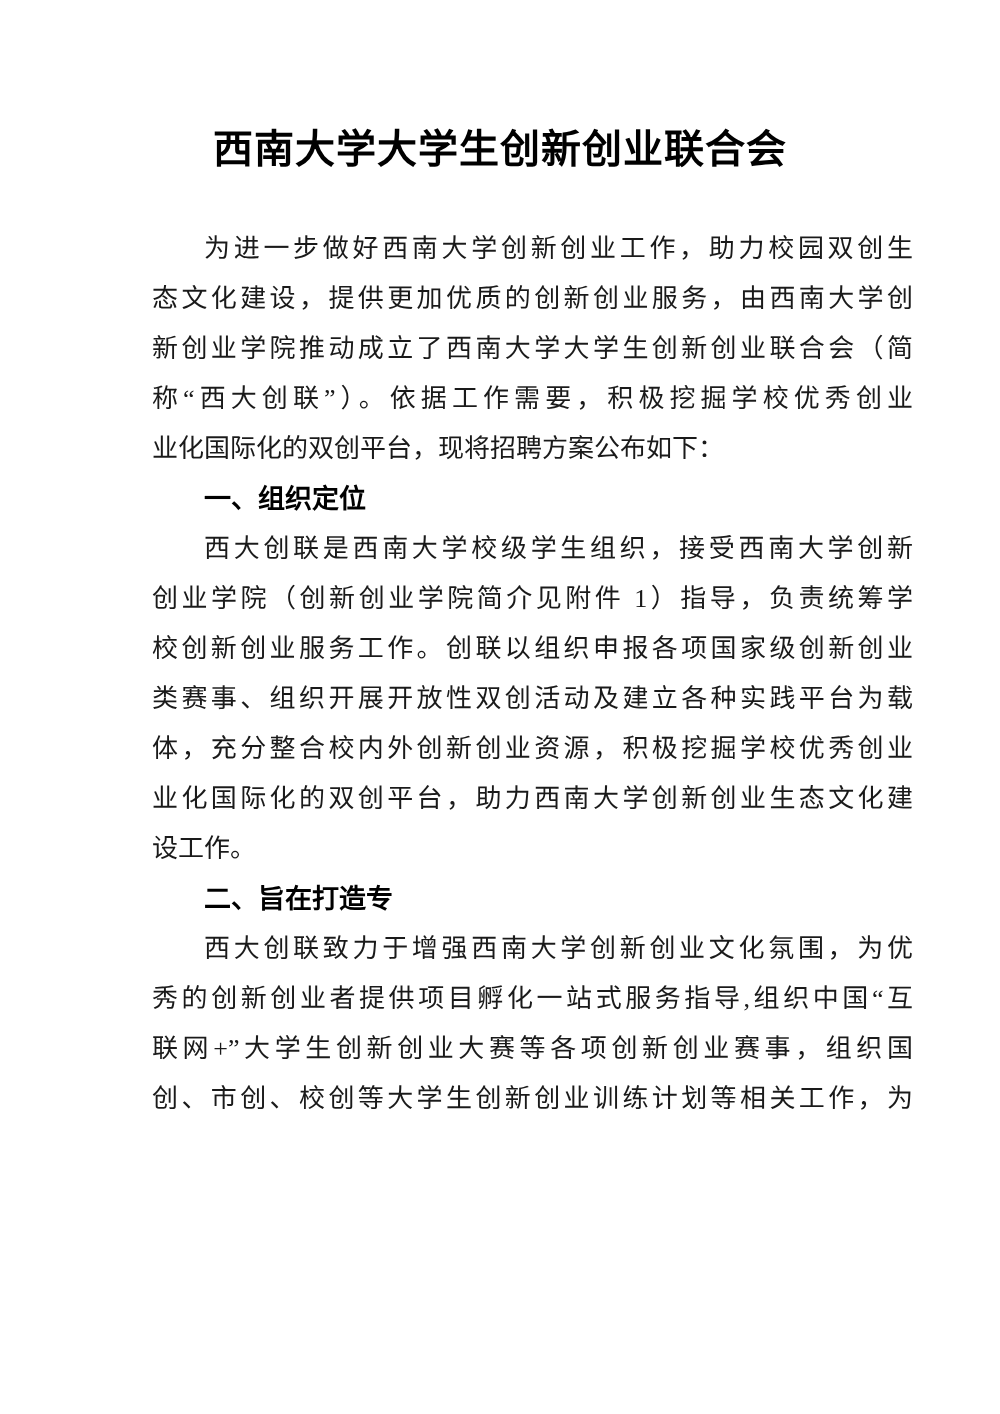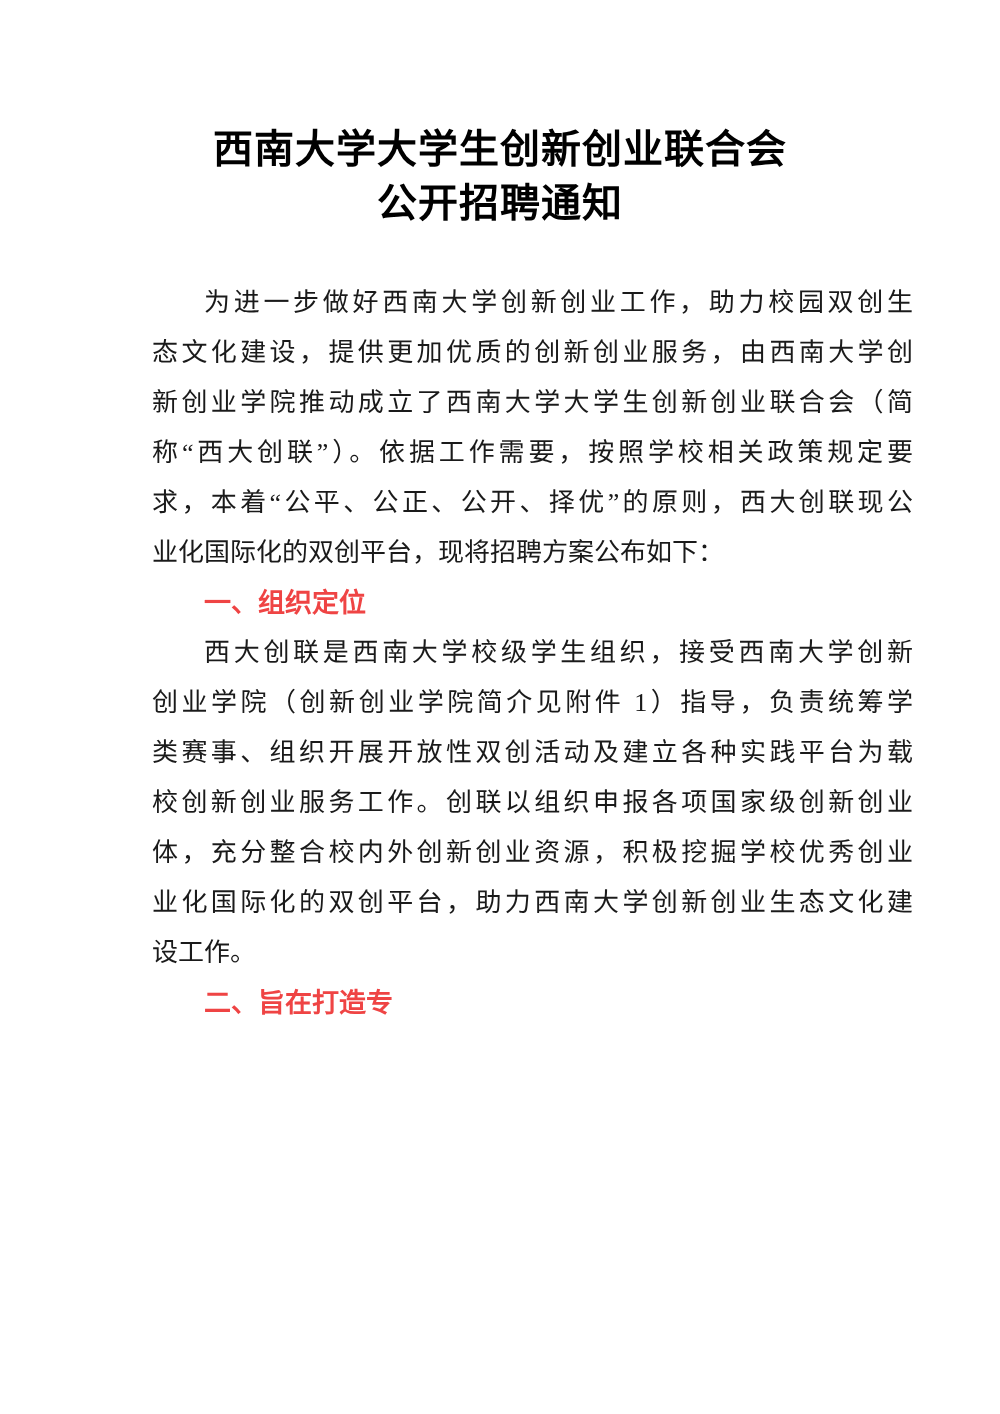--- a/index.html
+++ b/index.html
@@ -51,53 +51,57 @@
   .para.end-left .line:last-child {
     text-align-last: left; 
   }
   .heading {
     margin: 0;
     padding-left: 52px;
     font-family: "Liberation Sans", sans-serif;
     font-weight: 700;
     font-size: 27px;
     line-height: 50px;
-    color: #ef4444;
+    color: #000000;
   }
 </style>
 </head>
 <body>
 
 <div class="page">
 
   <header class="title">
     <div class="title-line">西南大学大学生创新创业联合会</div>
-    <div class="title-line">公开招聘通知</div>
   </header>
 
   <main class="doc-body">
 
     <section class="para end-left">
         <div class="line">为进一步做好西南大学创新创业工作，助力校园双创生</div>
         <div class="line">态文化建设，提供更加优质的创新创业服务，由西南大学创</div>
         <div class="line">新创业学院推动成立了西南大学大学生创新创业联合会（简</div>
-        <div class="line">称“西大创联”）。依据工作需要，按照学校相关政策规定要</div>
-        <div class="line">求，本着“公平、公正、公开、择优”的原则，西大创联现公</div>
+        <div class="line">称“西大创联”）。依据工作需要，积极挖掘学校优秀创业</div>
         <div class="line">业化国际化的双创平台，现将招聘方案公布如下：</div>
       </section>
 
     <h2 class="heading">一、组织定位</h2>
 
     <section class="para end-left">
         <div class="line">西大创联是西南大学校级学生组织，接受西南大学创新</div>
         <div class="line">创业学院（创新创业学院简介见附件 1）指导，负责统筹学</div>
+        <div class="line">校创新创业服务工作。创联以组织申报各项国家级创新创业</div>
         <div class="line">类赛事、组织开展开放性双创活动及建立各种实践平台为载</div>
-        <div class="line">校创新创业服务工作。创联以组织申报各项国家级创新创业</div>
         <div class="line">体，充分整合校内外创新创业资源，积极挖掘学校优秀创业</div>
         <div class="line">业化国际化的双创平台，助力西南大学创新创业生态文化建</div>
         <div class="line">设工作。</div>
       </section>
 
     <h2 class="heading">二、旨在打造专</h2>
 
+    <section class="para">
+        <div class="line">西大创联致力于增强西南大学创新创业文化氛围，为优</div>
+        <div class="line">秀的创新创业者提供项目孵化一站式服务指导,组织中国“互</div>
+        <div class="line">联网+”大学生创新创业大赛等各项创新创业赛事，组织国</div>
+        <div class="line">创、市创、校创等大学生创新创业训练计划等相关工作，为</div>
+      </section>
 
   </main>
 </div>
 
 </body></html>

